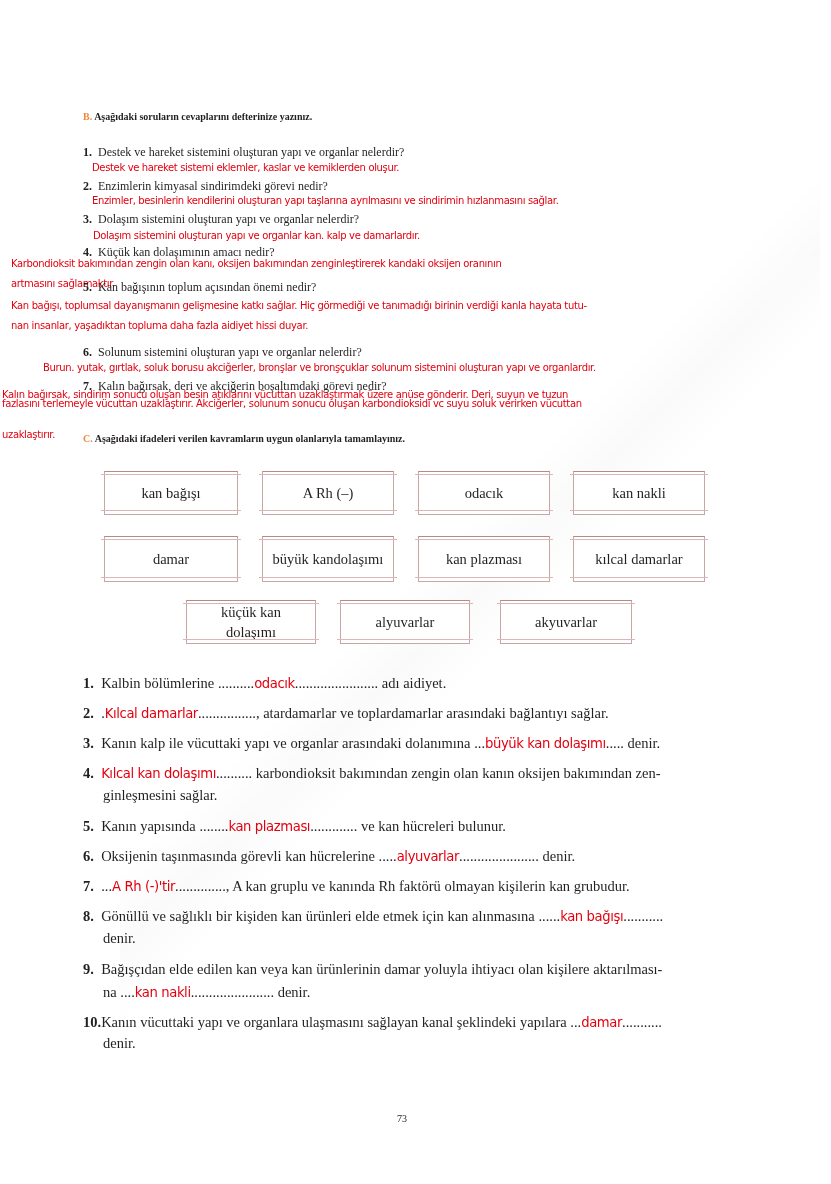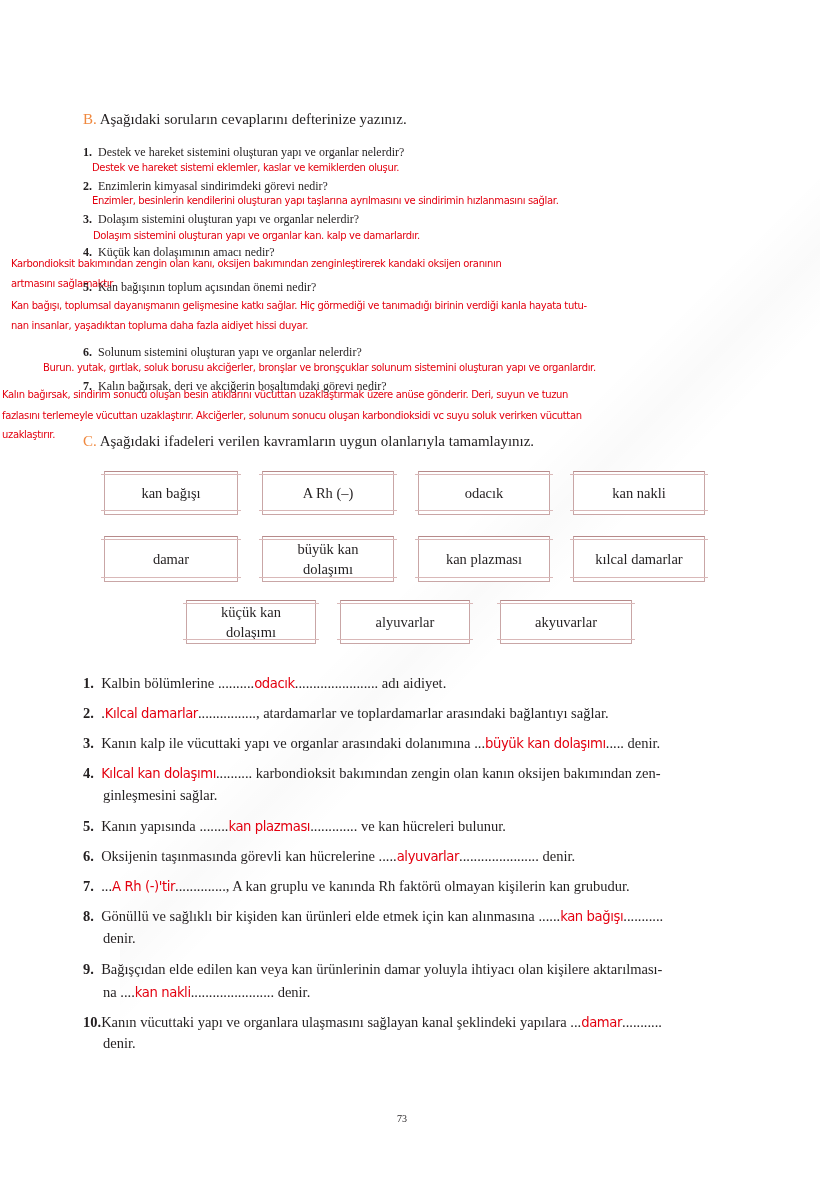--- a/index.html
+++ b/index.html
@@ -1,21 +1,21 @@
 <!DOCTYPE html>
 <html><head>
 <meta charset="utf-8">
 <style>
   html, body { margin:0; padding:0; background:#ffffff; }
   body { width:831px; height:1184px; position:relative; overflow:hidden; font-family:"Liberation Serif", serif; color:#231f20; }
   .abs { position:absolute; white-space:nowrap; }
   .q { font-size:12px; }
   .q b { font-weight:bold; }
   .ans { font-family:"DejaVu Sans", sans-serif; color:#e3000f; font-size:10px; letter-spacing:-0.35px; }
-  .head { font-size:15px; font-weight:normal; }
+  .head { font-size:10px; font-weight:bold; }
   .head .letter { color:#f0883e; }
   .box { position:absolute; border:1px solid #c9a6a6; border-top-color:#b78a8a; background:#fff; display:flex; align-items:center; justify-content:center; text-align:center; font-size:14.5px; line-height:20px; }
   .box::before { content:""; position:absolute; left:-4px; right:-4px; top:2px; height:0; border-top:1px solid #d9b8b8; }
   .box::after { content:""; position:absolute; left:-4px; right:-4px; bottom:3px; height:0; border-top:1px solid #d9b8b8; }
   .fill { font-size:14.5px; }
   .dots { letter-spacing:0px; }
   .fa { font-family:"DejaVu Sans", sans-serif; color:#e3000f; font-size:13.2px; letter-spacing:-0.4px; }
   .pagenum { font-size:10px; }
   .watermark { position:absolute; left:120px; top:150px; width:700px; height:900px; background:linear-gradient(135deg, rgba(0,0,0,0) 45%, rgba(0,0,0,0.02) 50%, rgba(0,0,0,0) 55%); pointer-events:none; }
 </style>
@@ -44,21 +44,21 @@
 
 <div class="abs q" style="left:83px; top:280px;"><b>5.</b>&nbsp; <span>Kan bağışının toplum açısından önemi nedir?</span></div>
 <div class="abs ans" style="left:11px; top:300px;">Kan bağışı, toplumsal dayanışmanın gelişmesine katkı sağlar. Hiç görmediği ve tanımadığı birinin verdiği kanla hayata tutu-</div>
 <div class="abs ans" style="left:11px; top:320px;">nan insanlar, yaşadıktan topluma daha fazla aidiyet hissi duyar.</div>
 
 <div class="abs q" style="left:83px; top:345px;"><b>6.</b>&nbsp; <span>Solunum sistemini oluşturan yapı ve organlar nelerdir?</span></div>
 <div class="abs ans" style="left:43px; top:362px;">Burun. yutak, gırtlak, soluk borusu akciğerler, bronşlar ve bronşçuklar solunum sistemini oluşturan yapı ve organlardır.</div>
 
 <div class="abs q" style="left:83px; top:379px;"><b>7.</b>&nbsp; <span>Kalın bağırsak, deri ve akciğerin boşaltımdaki görevi nedir?</span></div>
 <div class="abs ans" style="left:2px; top:389px;">Kalın bağırsak, sindirim sonucu oluşan besin atıklarını vücuttan uzaklaştırmak üzere anüse gönderir. Deri, suyun ve tuzun</div>
-<div class="abs ans" style="left:2px; top:410px;">fazlasını terlemeyle vücuttan uzaklaştırır. Akciğerler, solunum sonucu oluşan karbondioksidi vc suyu soluk verirken vücuttan</div>
+<div class="abs ans" style="left:2px; top:398px;">fazlasını terlemeyle vücuttan uzaklaştırır. Akciğerler, solunum sonucu oluşan karbondioksidi vc suyu soluk verirken vücuttan</div>
 <div class="abs ans" style="left:2px; top:429px;">uzaklaştırır.</div>
 
 <div class="abs head" style="left:83px; top:433px;">
   <span class="letter">C.</span>
   <span>Aşağıdaki ifadeleri verilen kavramların uygun olanlarıyla tamamlayınız.</span>
 </div>
 
 <div class="box" style="left:104px; top:471px; width:132px; height:42px;">
     <span>kan bağışı</span>
   </div>
@@ -68,21 +68,21 @@
 <div class="box" style="left:418px; top:471px; width:130px; height:42px;">
     <span>odacık</span>
   </div>
 <div class="box" style="left:573px; top:471px; width:130px; height:42px;">
     <span>kan nakli</span>
   </div>
 
 <div class="box" style="left:104px; top:536px; width:132px; height:44px;">
     <span>damar</span>
   </div>
-<div class="box" style="left:262px; top:536px; width:130px; height:44px; flex-direction:column;">
+<div class="box" style="left:262px; top:536px; width:130px; height:44px; flex-direction:row;">
     <span>büyük kan</span>
     <span>dolaşımı</span>
   </div>
 <div class="box" style="left:418px; top:536px; width:130px; height:44px;">
     <span>kan plazması</span>
   </div>
 <div class="box" style="left:573px; top:536px; width:130px; height:44px;">
     <span>kılcal damarlar</span>
   </div>
 

